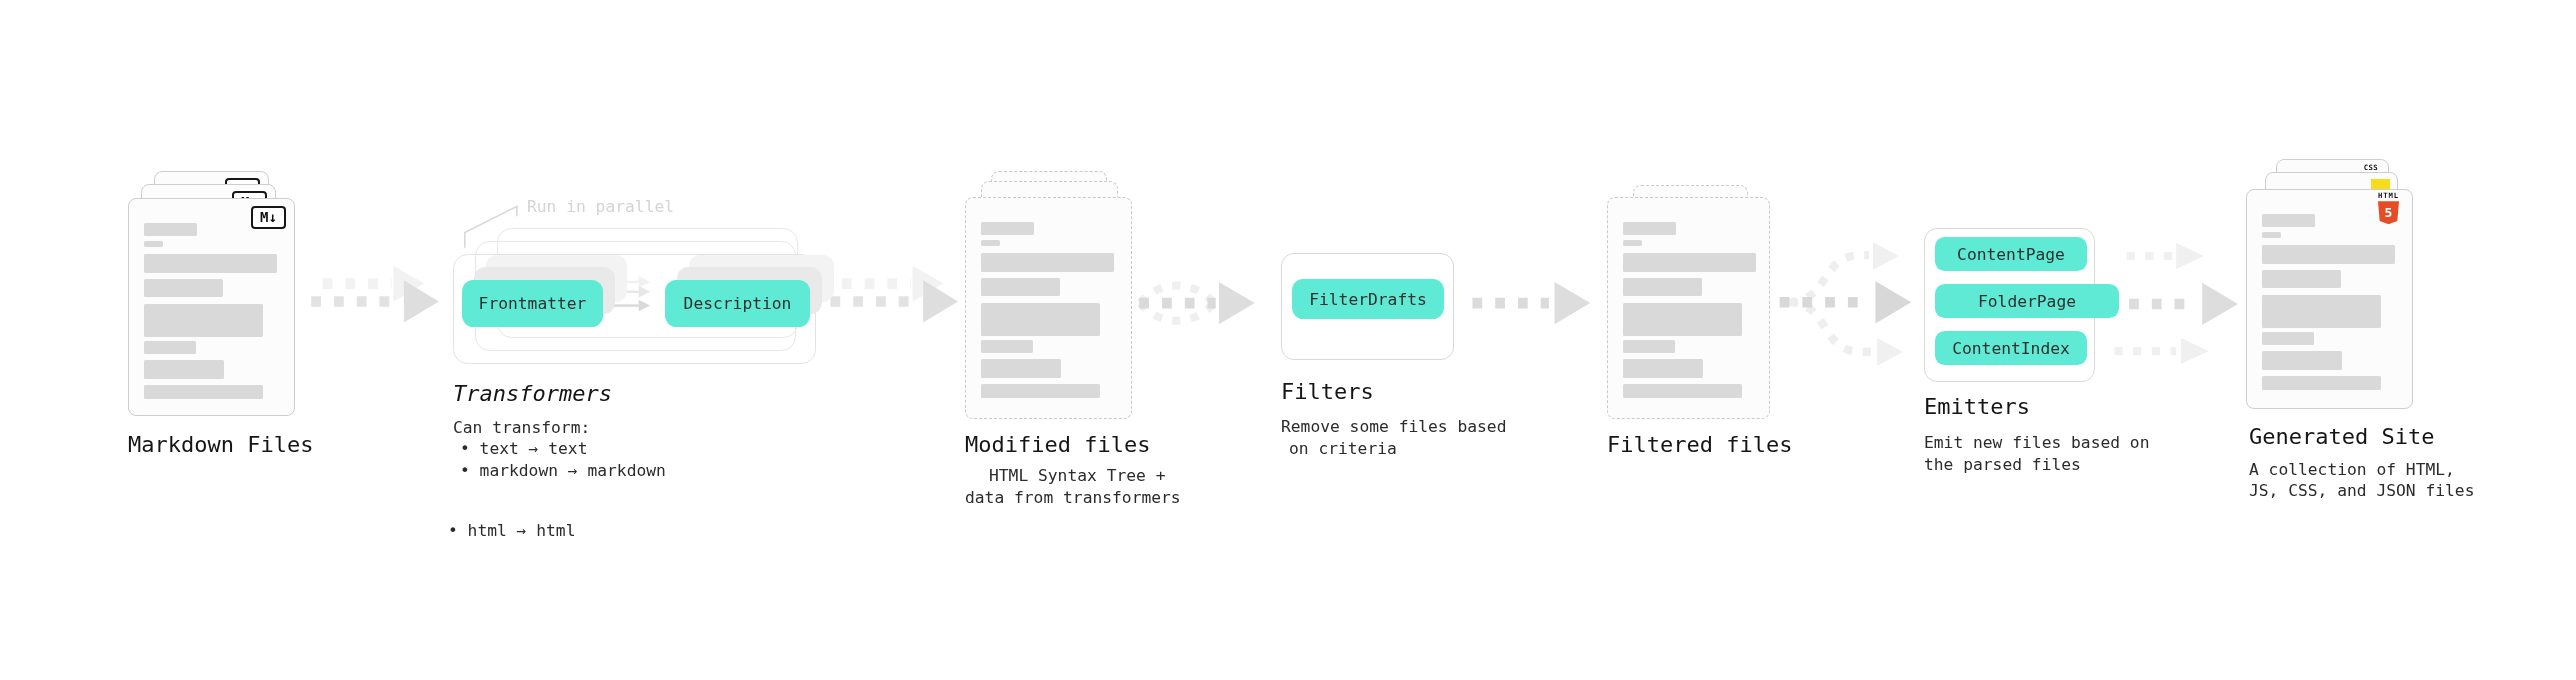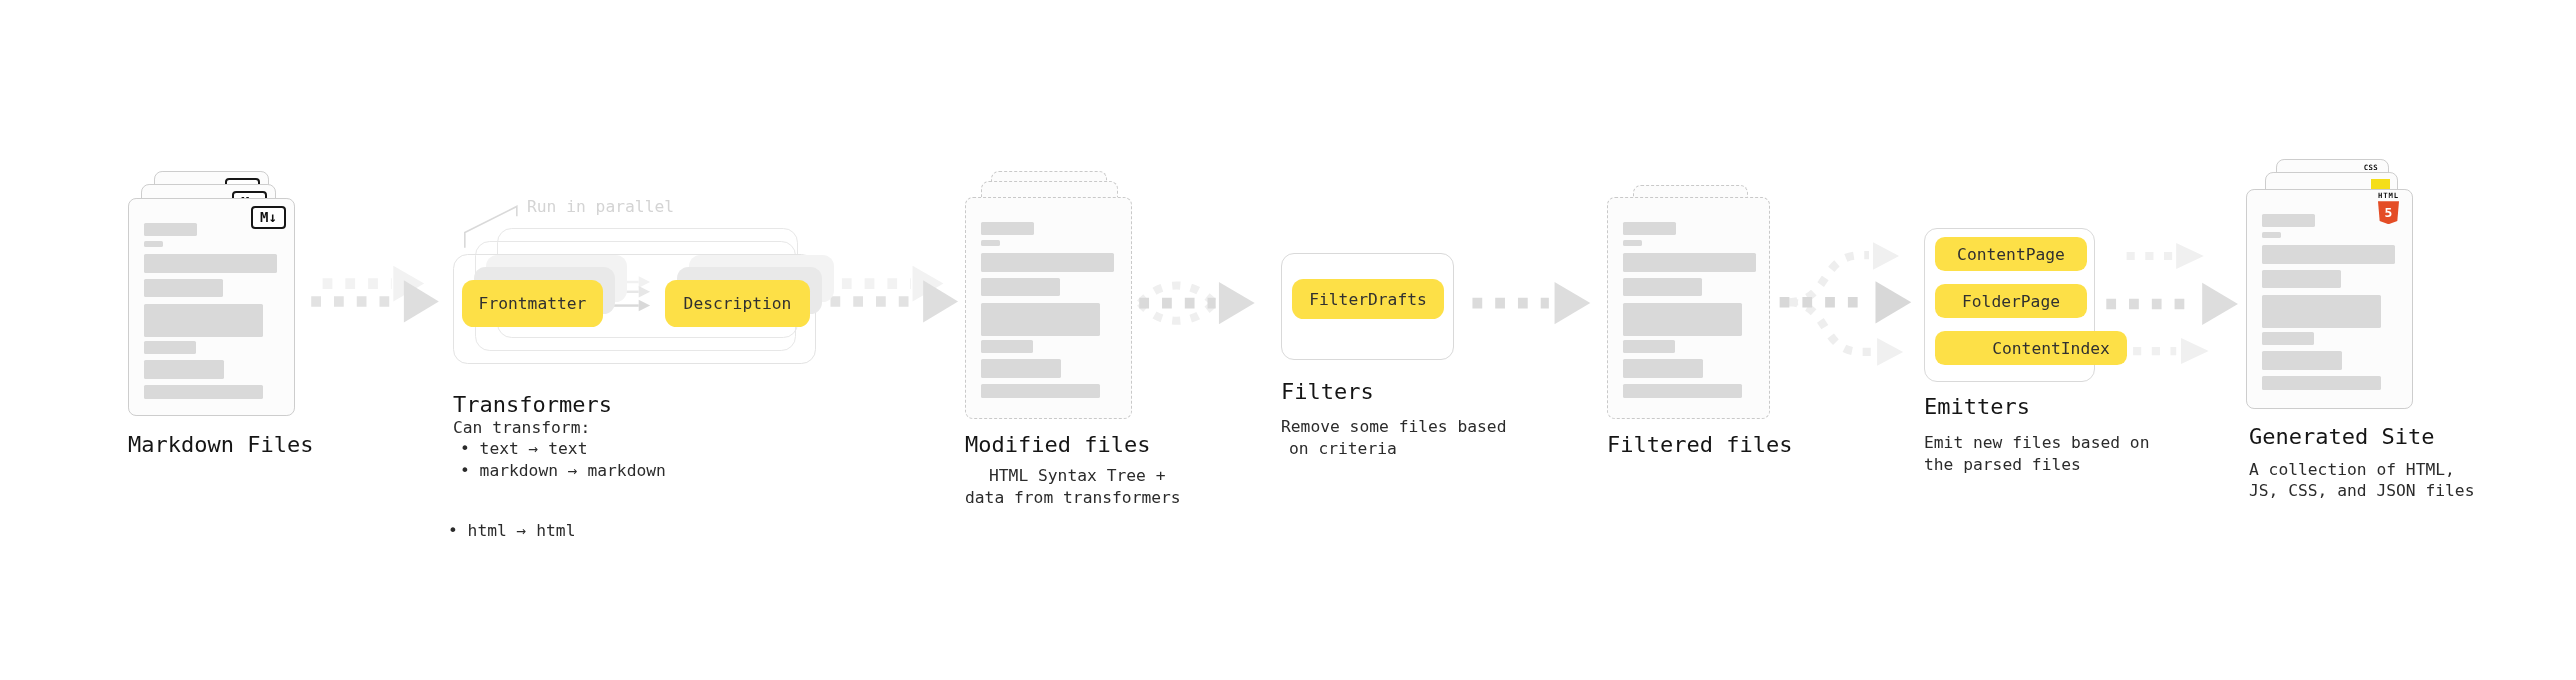--- a/index.html
+++ b/index.html
@@ -25,21 +25,21 @@
   
   .mdbadge{position:absolute;top:5.7px;right:8.1px;width:31px;height:19.5px;border:2.4px solid #161616;
            border-radius:4.1px;background:#ffffff;display:flex;align-items:center;justify-content:center;
            font-weight:bold;font-size:14px;color:#111;}
 
   
   .obox{position:absolute;border:1.6px solid #e7e7e7;border-radius:14.6px;box-sizing:border-box;}
   .fbox{position:absolute;border:1.6px solid #d9d9d9;border-radius:13px;background:#ffffff;box-sizing:border-box;}
 
   
-  .pill{position:absolute;background:#fde047;border-radius:11.4px;display:flex;align-items:center;
+  .pill{position:absolute;background:#5eead4;border-radius:11.4px;display:flex;align-items:center;
         justify-content:center;font-size:16.3px;color:#303030;white-space:pre;}
   .pill.g1{background:#e9e9e9;}
   .pill.g2{background:#f3f3f3;}
   .pill.sm{border-radius:9.8px;}
 
   
   .h{position:absolute;font-size:22px;color:#151515;white-space:pre;}
   .d{position:absolute;font-size:16.3px;color:#2b2b2b;white-space:pre;}
   .note{position:absolute;font-size:16.3px;color:#d4d4d4;white-space:pre;}
 
@@ -146,21 +146,21 @@
     <div class="obox" style="left:453px;top:254px;width:363px;height:110px;border-color:#e3e3e3;"></div>
 
     <div class="pill g2" style="left:486px;top:255px;width:141px;height:47px;"></div>
     <div class="pill g1" style="left:474px;top:267px;width:141px;height:47px;"></div>
     <div class="pill" style="left:462px;top:280px;width:141px;height:47px;">Frontmatter</div>
 
     <div class="pill g2" style="left:689px;top:255px;width:145px;height:47px;"></div>
     <div class="pill g1" style="left:677px;top:267px;width:145px;height:47px;"></div>
     <div class="pill" style="left:665px;top:280px;width:145px;height:47px;">Description</div>
 
-    <div class="h" style="left:453px;top:392px;">Transformers</div>
+    <div class="h" style="left:453px;top:381px;font-style:italic;">Transformers</div>
     <div class="d" style="left:453px;top:418px;">Can transform:</div>
     <div class="d" style="left:460px;top:439px;">• text → text</div>
     <div class="d" style="left:460px;top:461px;">• markdown → markdown</div>
     <div class="d" style="left:448px;top:483px;margin-top:38px;">• html → html</div>
   </div>
 
   <div>
     <div class="card dashed" style="left:991px;top:171px;width:116px;height:65px;"></div>
     <div class="card dashed" style="left:981px;top:181px;width:137px;height:73px;"></div>
     <div class="card dashed sk" style="left:965px;top:197px;width:167px;height:222px;">
@@ -197,22 +197,22 @@
         <i class="sb"></i>
         <i class="sb"></i>
         <i class="sb"></i>
     </div>
     <div class="h" style="left:1607px;top:432px;">Filtered files</div>
   </div>
 
   <div>
     <div class="fbox" style="left:1924px;top:228px;width:171px;height:154px;"></div>
     <div class="pill sm" style="left:1935px;top:237px;width:152px;height:34px;">ContentPage</div>
-    <div class="pill sm" style="left:1935px;top:284px;width:152px;height:34px;">FolderPage</div>
-    <div class="pill sm" style="left:1935px;top:331px;width:152px;height:34px;padding-left:40px;">ContentIndex</div>
+    <div class="pill sm" style="left:1935px;top:284px;width:184px;height:34px;">FolderPage</div>
+    <div class="pill sm" style="left:1935px;top:331px;width:152px;height:34px;">ContentIndex</div>
     <div class="h" style="left:1924px;top:394px;">Emitters</div>
     <div class="d" style="left:1924px;top:433px;">Emit new files based on</div>
     <div class="d" style="left:1924px;top:455px;">the parsed files</div>
   </div>
 
   <div>
     <div class="card" style="left:2276px;top:159px;width:113px;height:69px;">
       <div class="cssbadge">
         <div class="txt">CSS</div>
         <span class="bluebar"></span>

